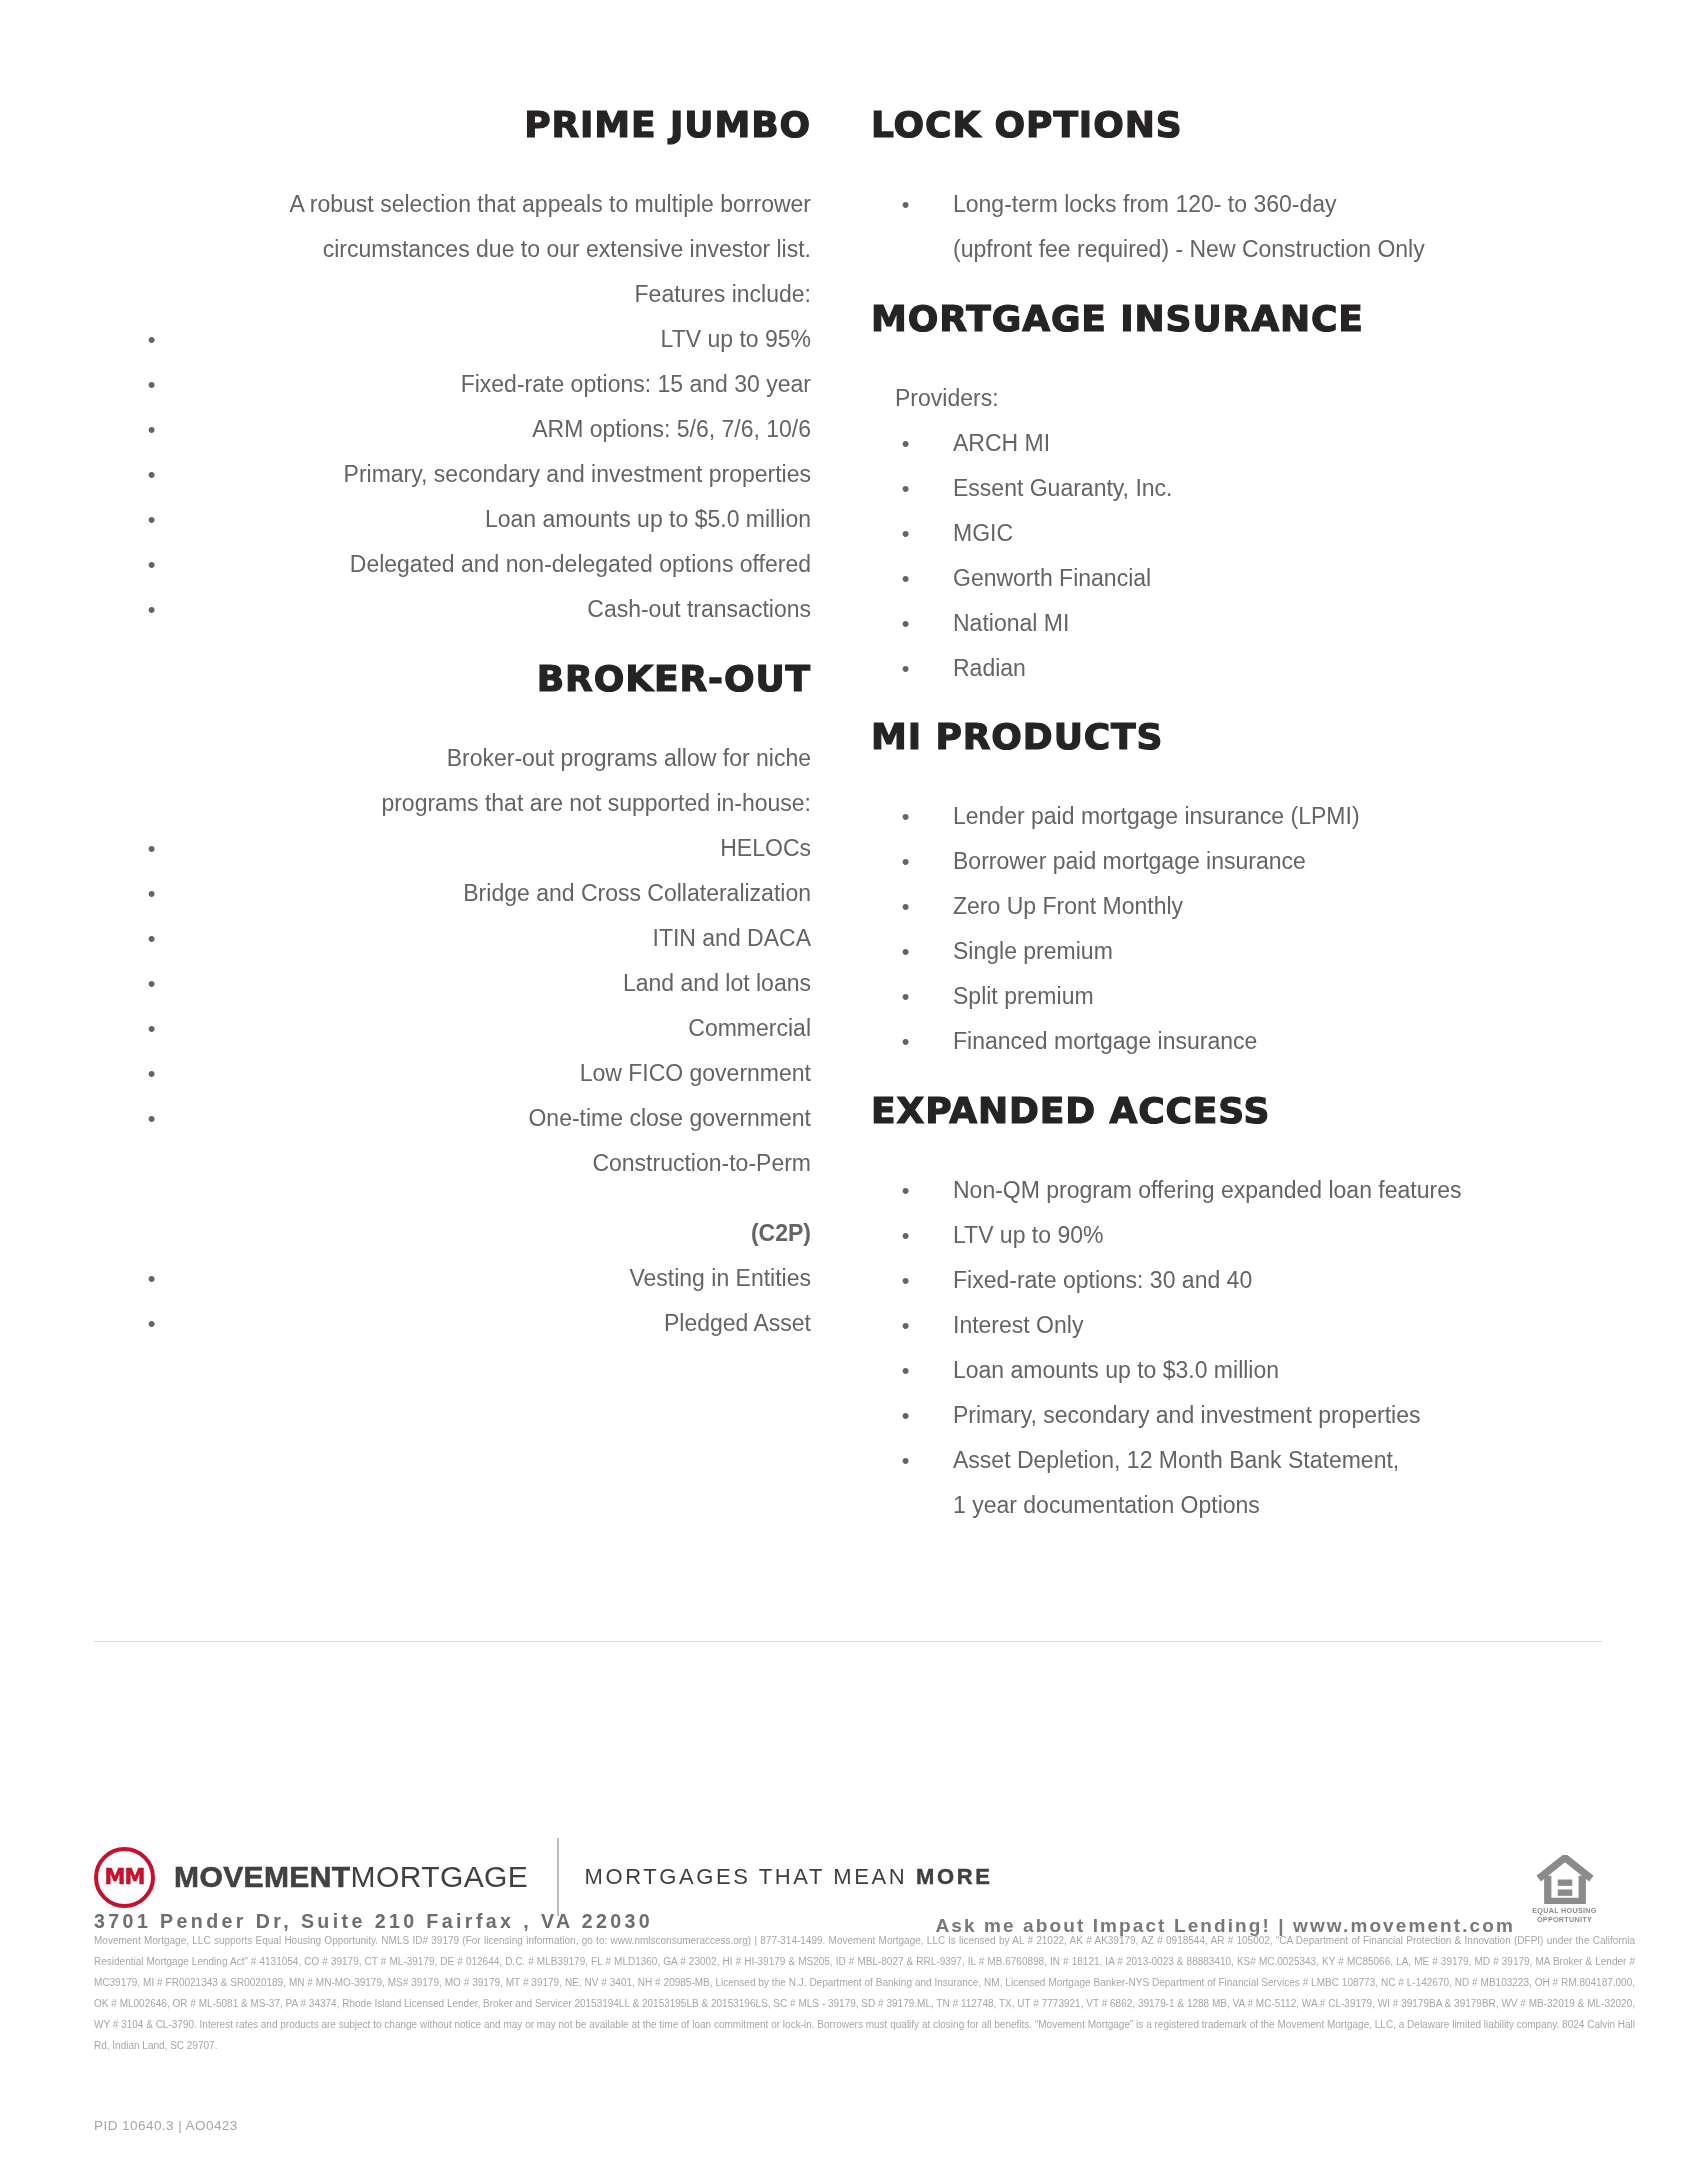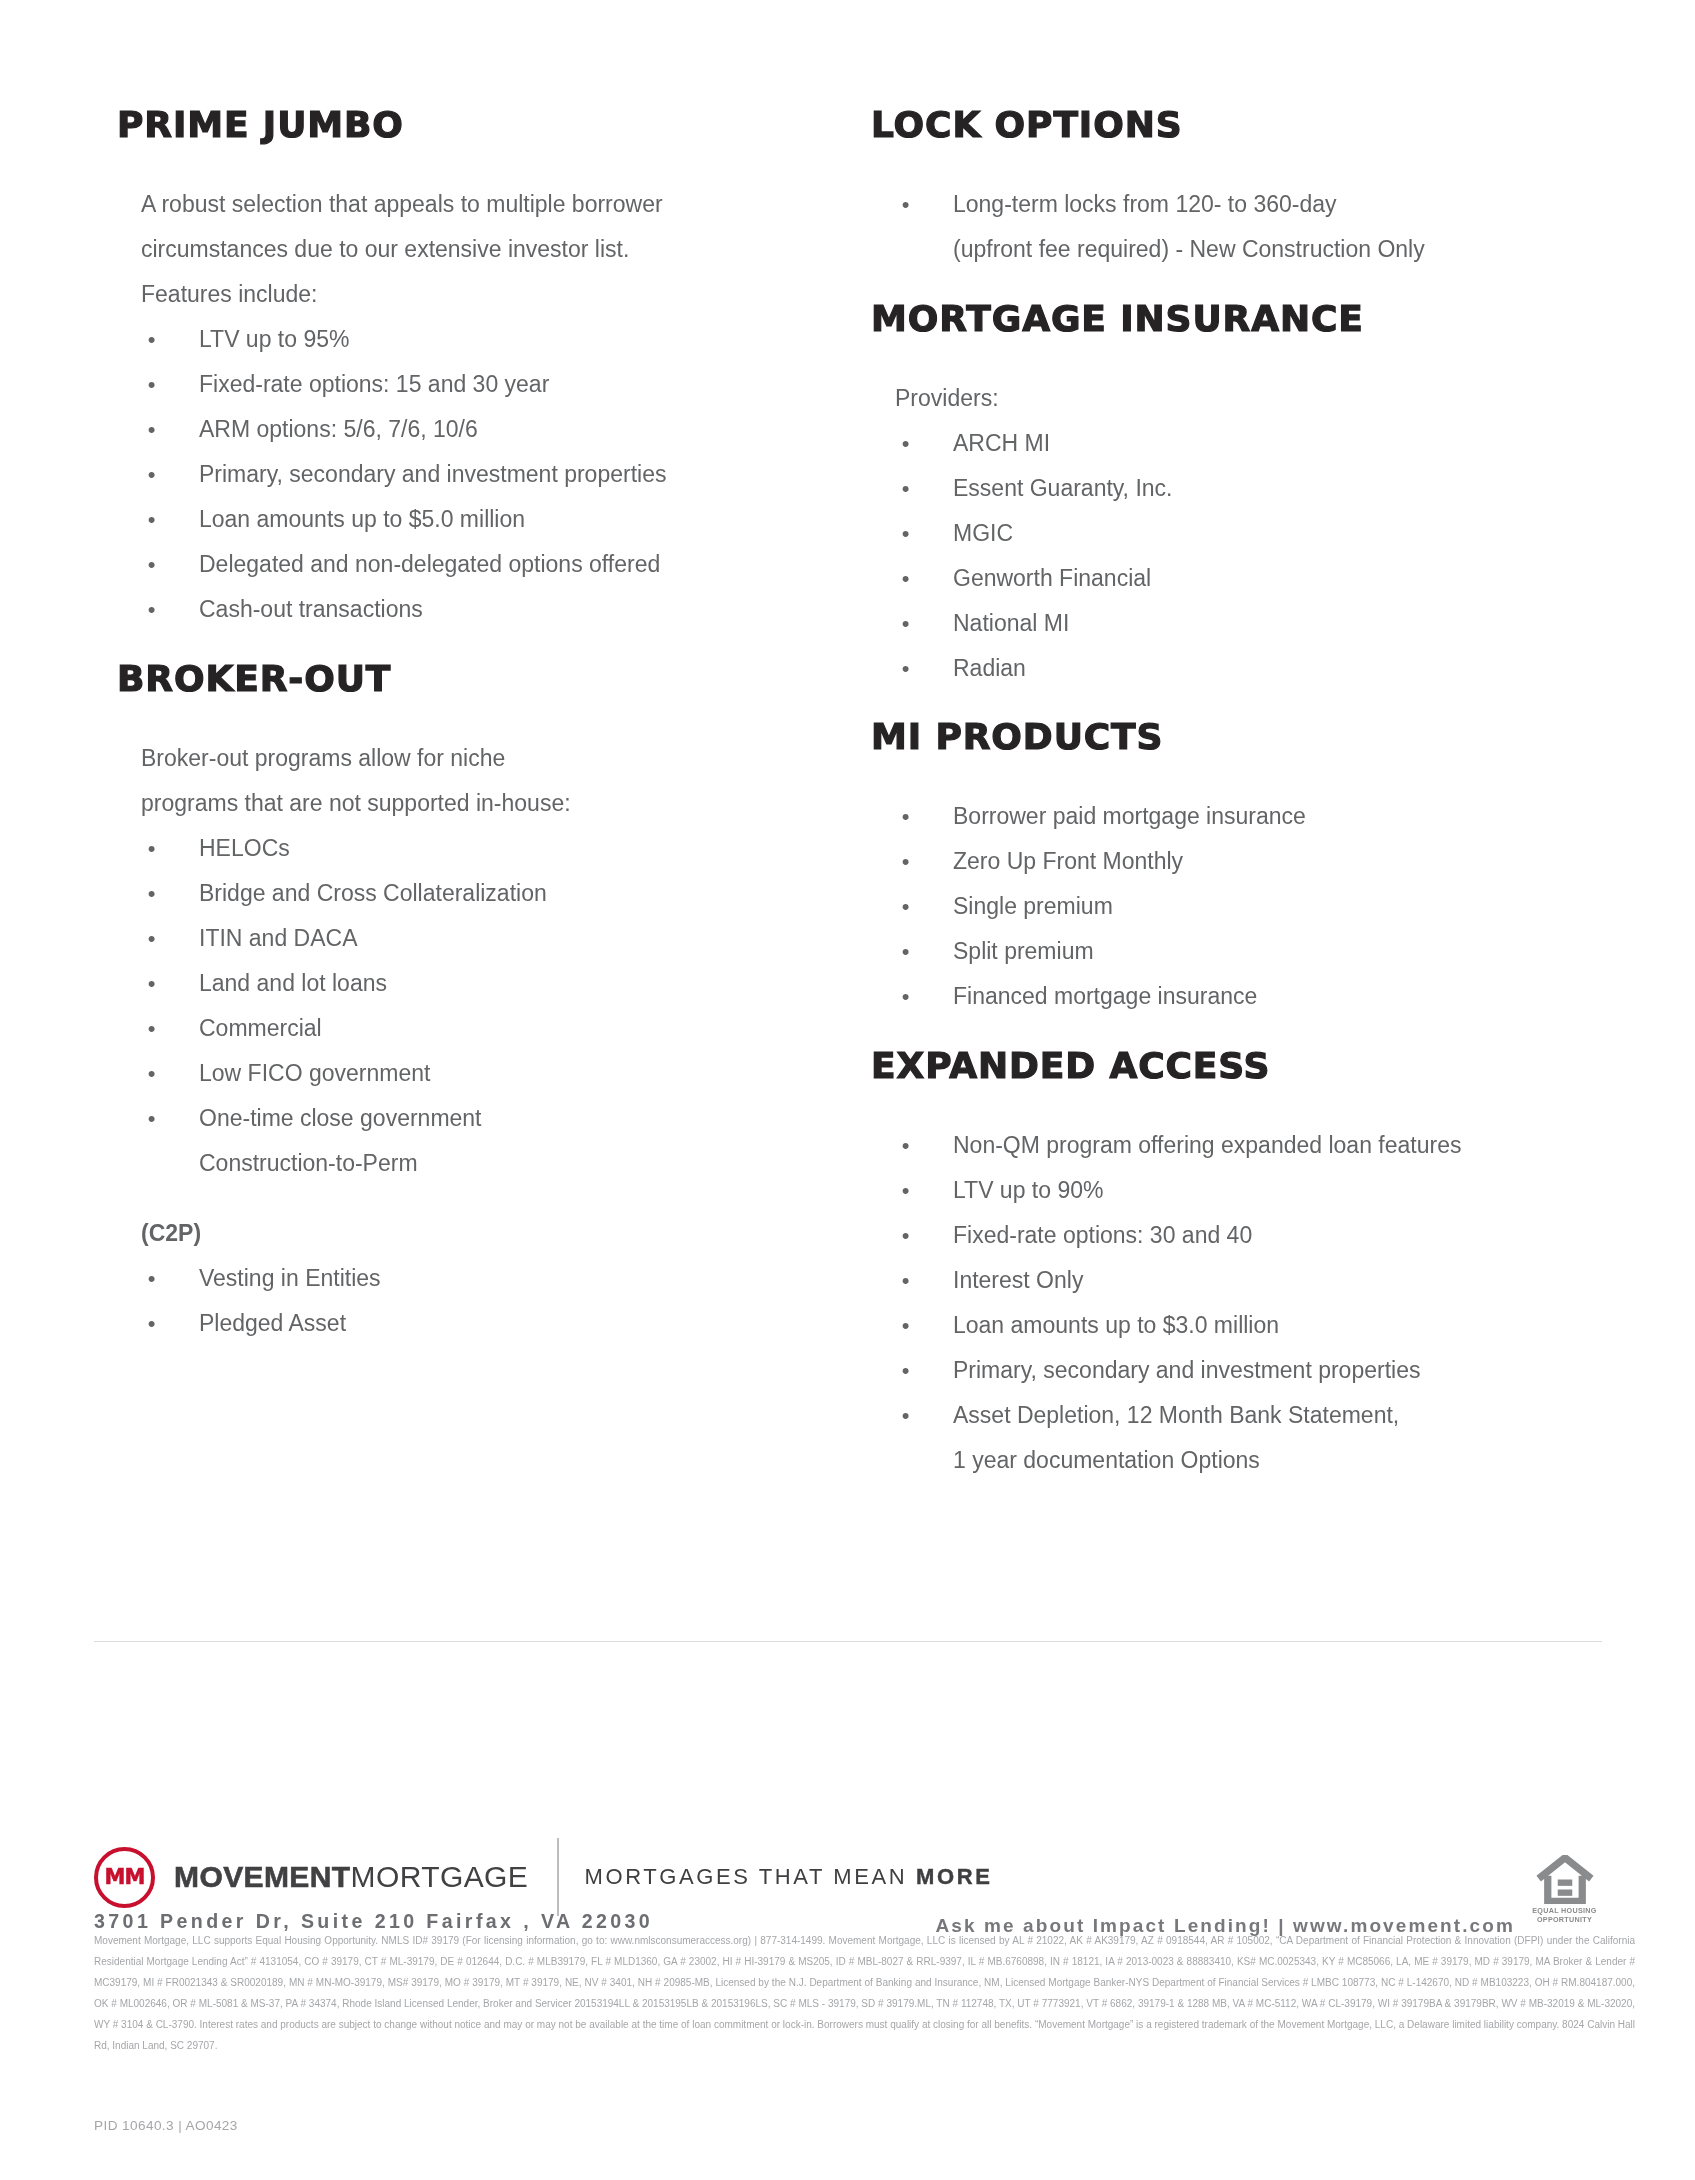--- a/index.html
+++ b/index.html
@@ -11,21 +11,21 @@
   }
   html,body{margin:0;padding:0;}
   body{
     width:1696px;height:2181px;
     background:#ffffff;
     position:relative;
     overflow:hidden;
     font-family:"Liberation Sans", sans-serif;
   }
   .col{position:absolute;top:104px;}
-  .col-left{left:117px;width:694px;}
+  .col-left{left:117px;width:694px;text-align:right;}
   .col-right{left:871px;width:775px;}
   .section{margin-top:25.6px;}
   .section:first-child{margin-top:0;}
   h2.sec-title{
     margin:0 0 37px 0;
     font-family:"DejaVu Sans", sans-serif;
     font-size:36px;line-height:41px;
     font-weight:800;
     letter-spacing:0.9px;
     color:var(--heading);
@@ -190,20 +190,21 @@
       <li>MGIC</li>
       <li>Genworth Financial</li>
       <li>National MI</li>
       <li>Radian</li>
     </ul>
   </div>
 
   <div class="section">
     <h2 class="sec-title">MI PRODUCTS</h2>
     <ul class="bullets">
+      <li>Lender paid mortgage insurance (LPMI)</li>
       <li>Borrower paid mortgage insurance</li>
       <li>Zero Up Front Monthly</li>
       <li>Single premium</li>
       <li>Split premium</li>
       <li>Financed mortgage insurance</li>
     </ul>
   </div>
 
   <div class="section">
     <h2 class="sec-title">EXPANDED ACCESS</h2>

